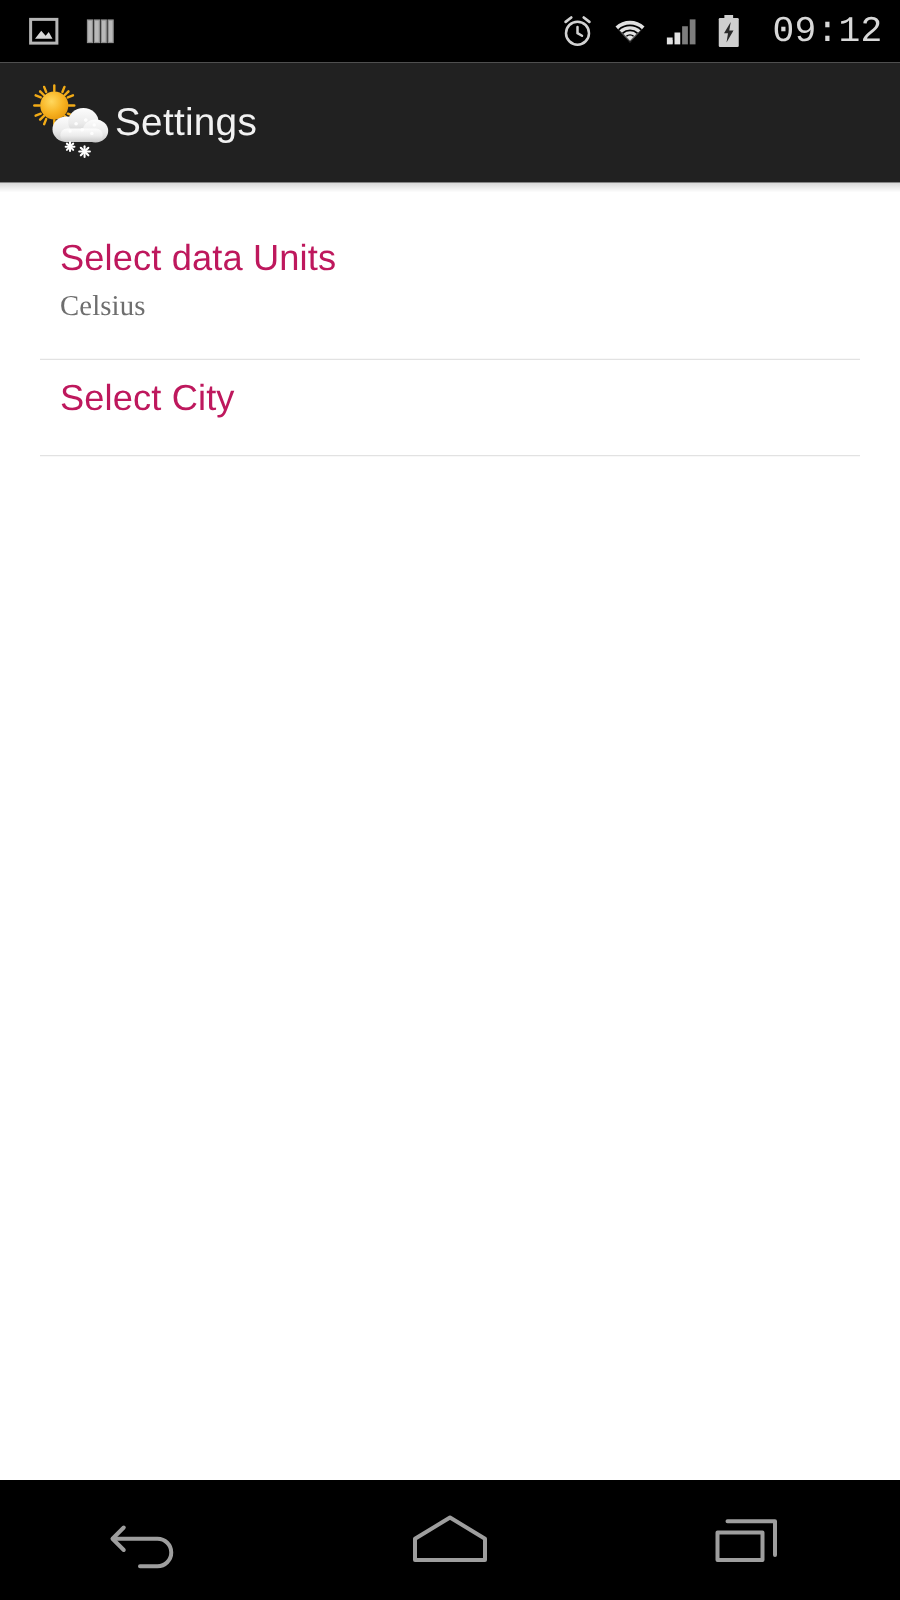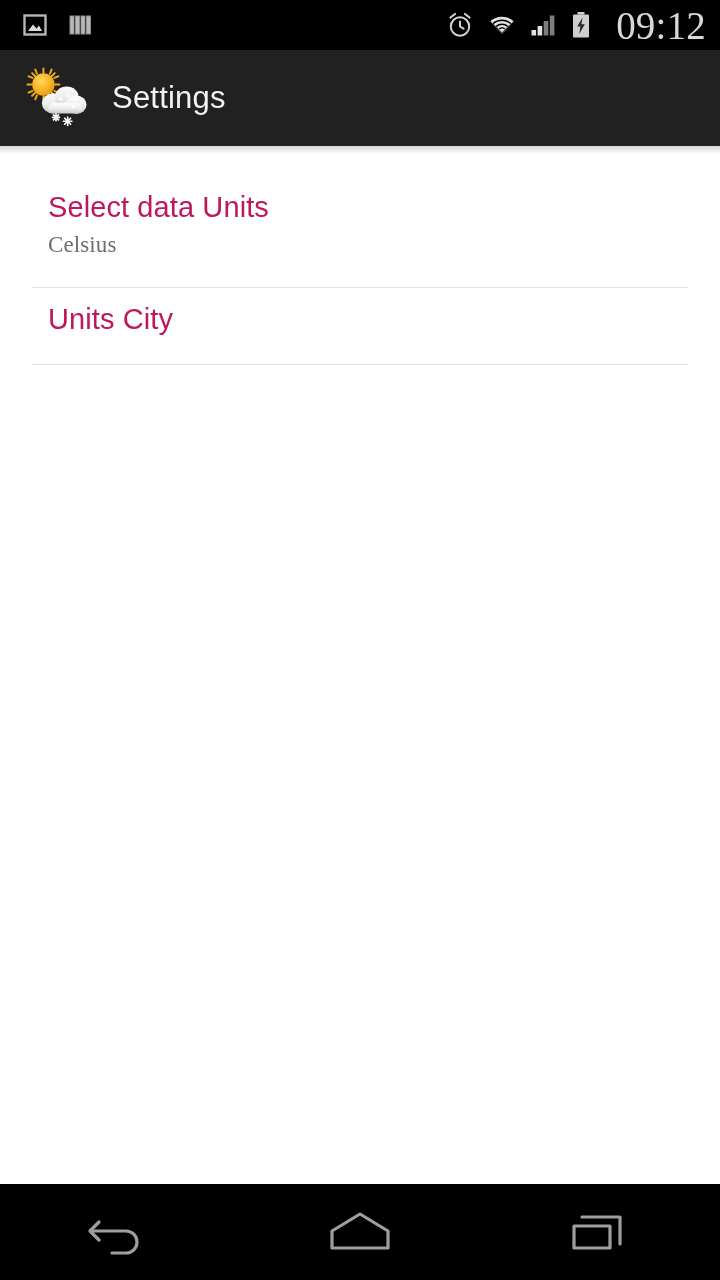--- a/index.html
+++ b/index.html
@@ -22,40 +22,40 @@
     background:#000000;
     display:flex; align-items:center;
     padding:0 14px 0 22px;
     flex:0 0 auto;
   }
   .status-left { display:flex; align-items:center; gap:20px; }
   .status-right { margin-left:auto; display:flex; align-items:center; gap:13px; }
   .sicon { display:block; }
   #status-clock {
     color:#d8d8d8;
-    font-size:39px;
+    font-size:29px;
     letter-spacing:0.2px;
     margin-left:12px;
-    font-family:Liberation Serif, serif;
+    font-family:Liberation Mono, monospace;
   }
 
   
   #action-bar {
     height:96px;
     background:#212121;
     display:flex; align-items:center;
     padding-left:26px;
     flex:0 0 auto;
     position:relative;
   }
   #app-icon { width:62px; height:62px; display:block; flex:0 0 auto; }
   #action-title {
     color:#f2f2f2;
     font-size:31px;
-    margin-left:24px;
+    margin-left:4px;
     font-weight:normal;
     letter-spacing:0.2px;
   }
 
   
   #bar-shadow {
     height:8px;
     flex:0 0 auto;
     background:linear-gradient(to bottom, rgba(0,0,0,0.16), rgba(0,0,0,0.0));
   }
@@ -242,21 +242,21 @@
 
   <div id="content">
 
     <div class="pref-item">
       <div class="pref-title">Select data Units</div>
       <div class="pref-summary">Celsius</div>
     </div>
     <div class="pref-divider"></div>
 
     <div class="pref-item">
-      <div class="pref-title">Units City</div>
+      <div class="pref-title">Select City</div>
     </div>
     <div class="pref-divider"></div>
 
   </div>
 
   <div id="nav-bar">
 
     <div class="nav-btn">
       <svg width="68" height="56" viewBox="0 0 68 56">
         <path d="M13 18 L4 27 L13 36" fill="none" stroke="#9e9e9e" stroke-width="3.2" stroke-linecap="round" stroke-linejoin="round"></path>

